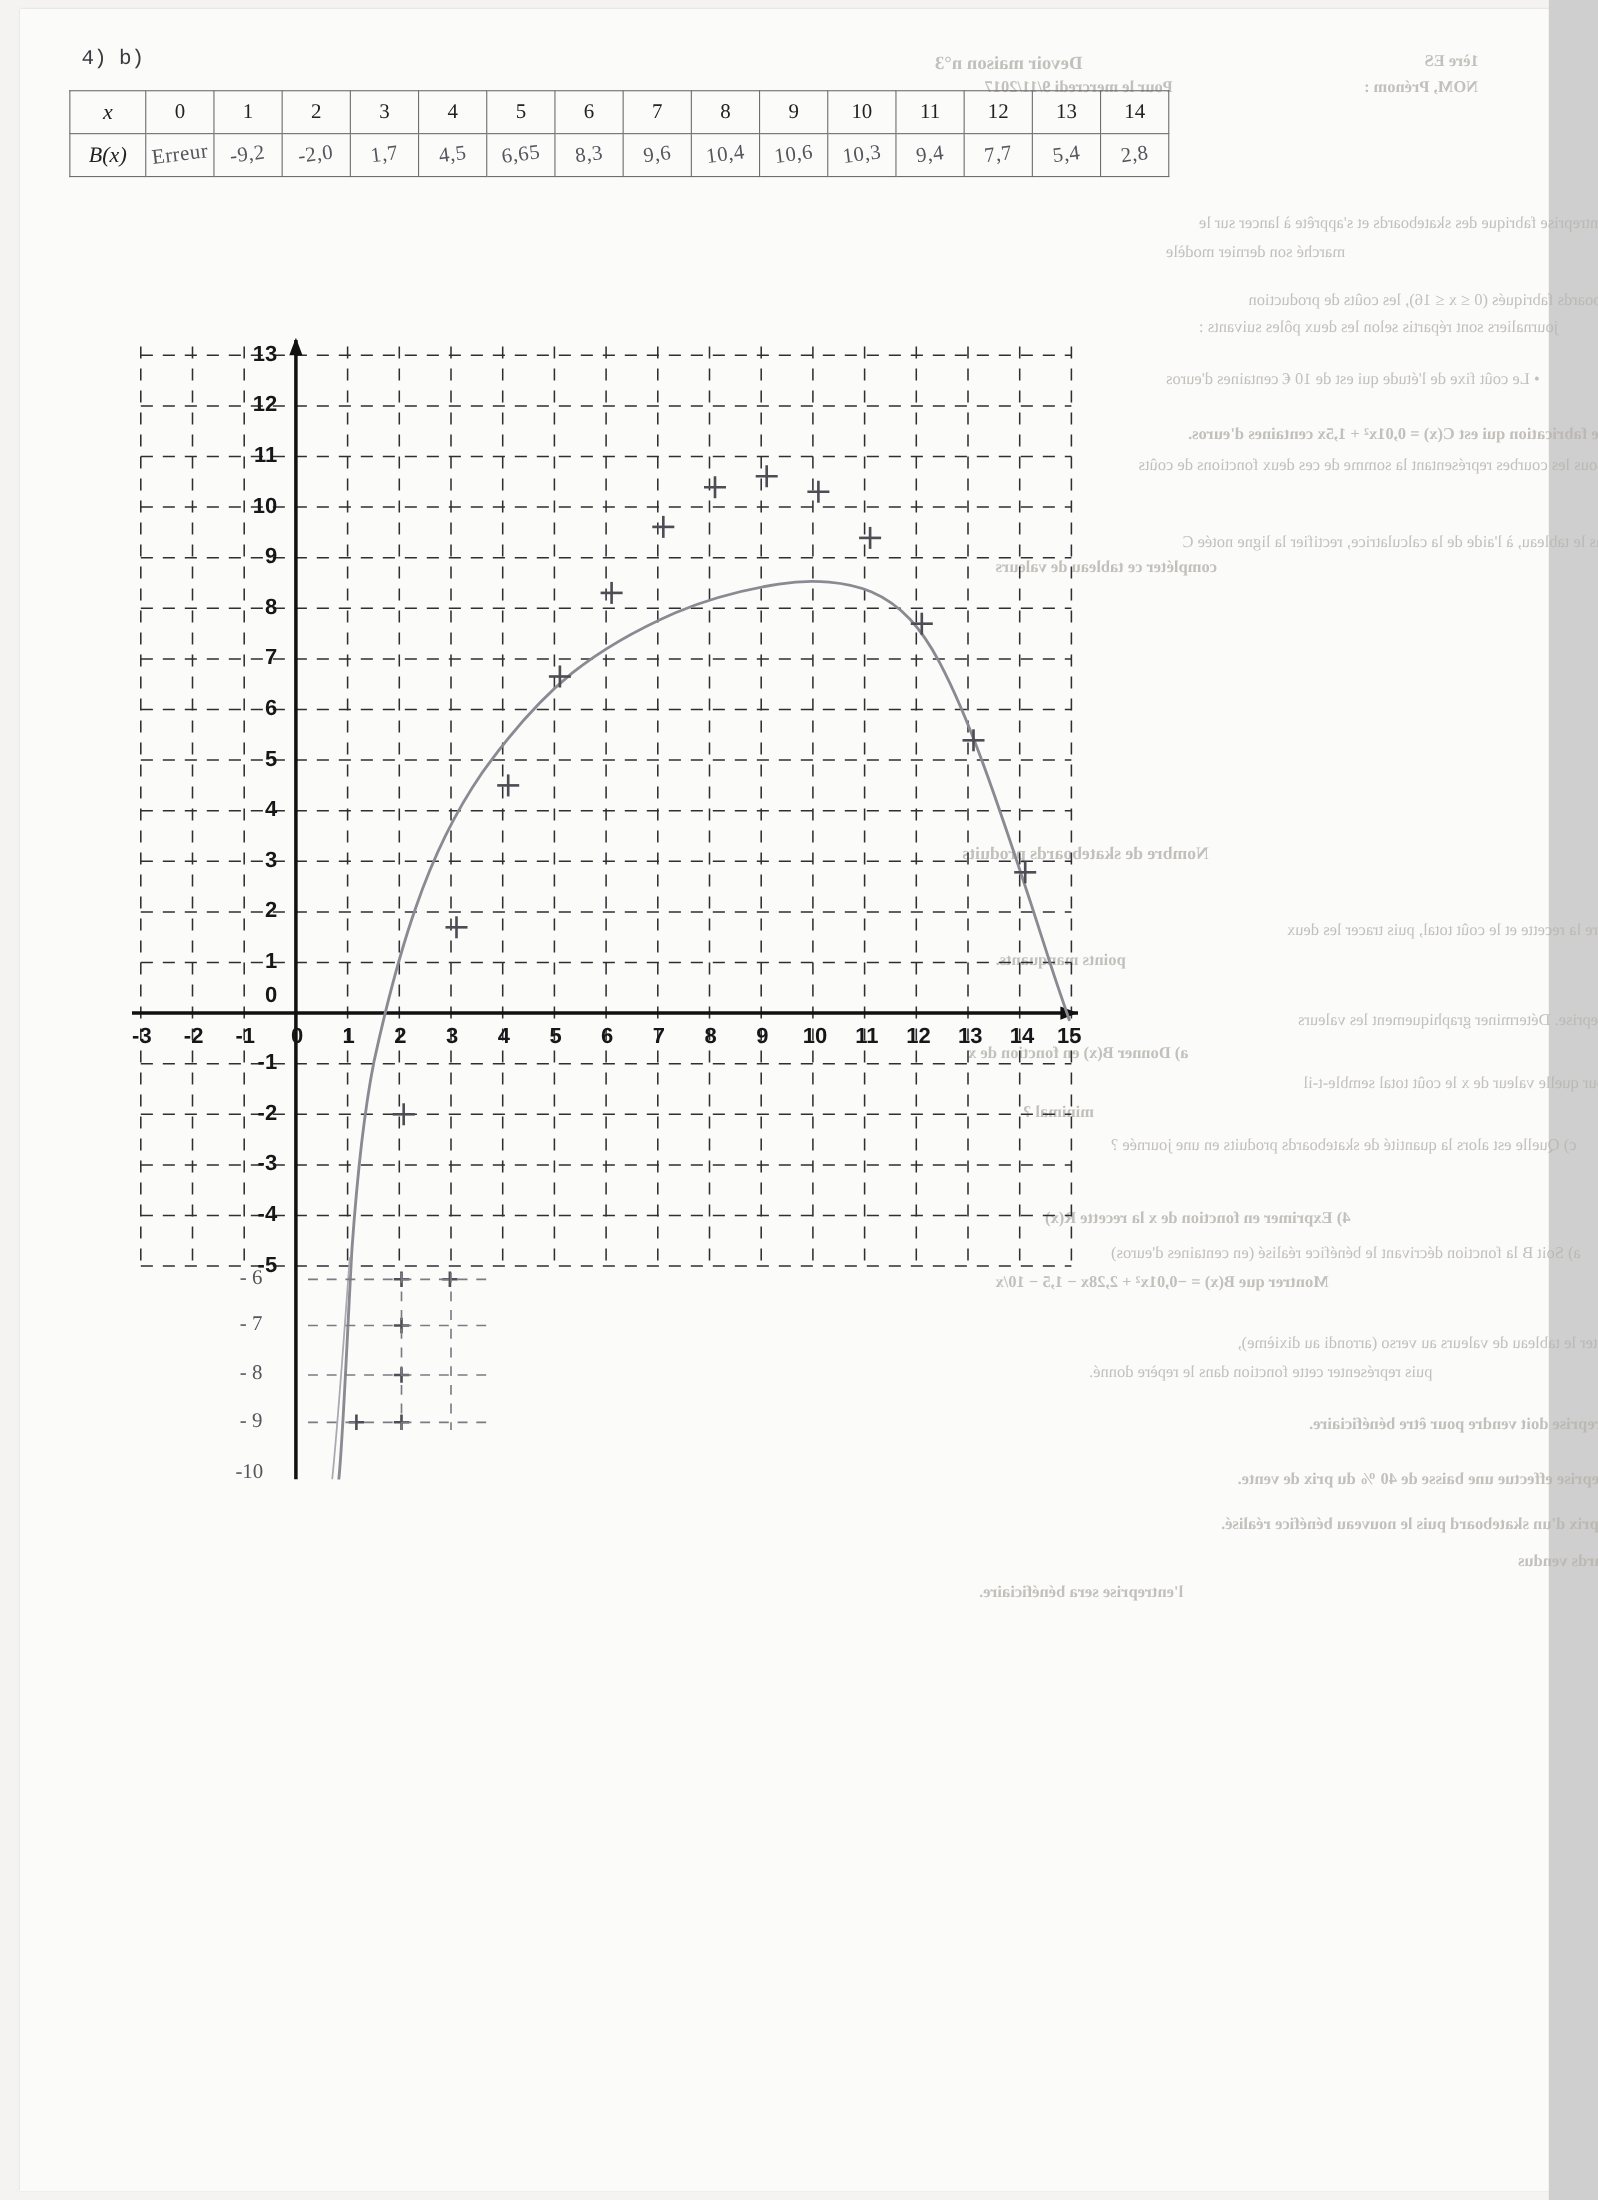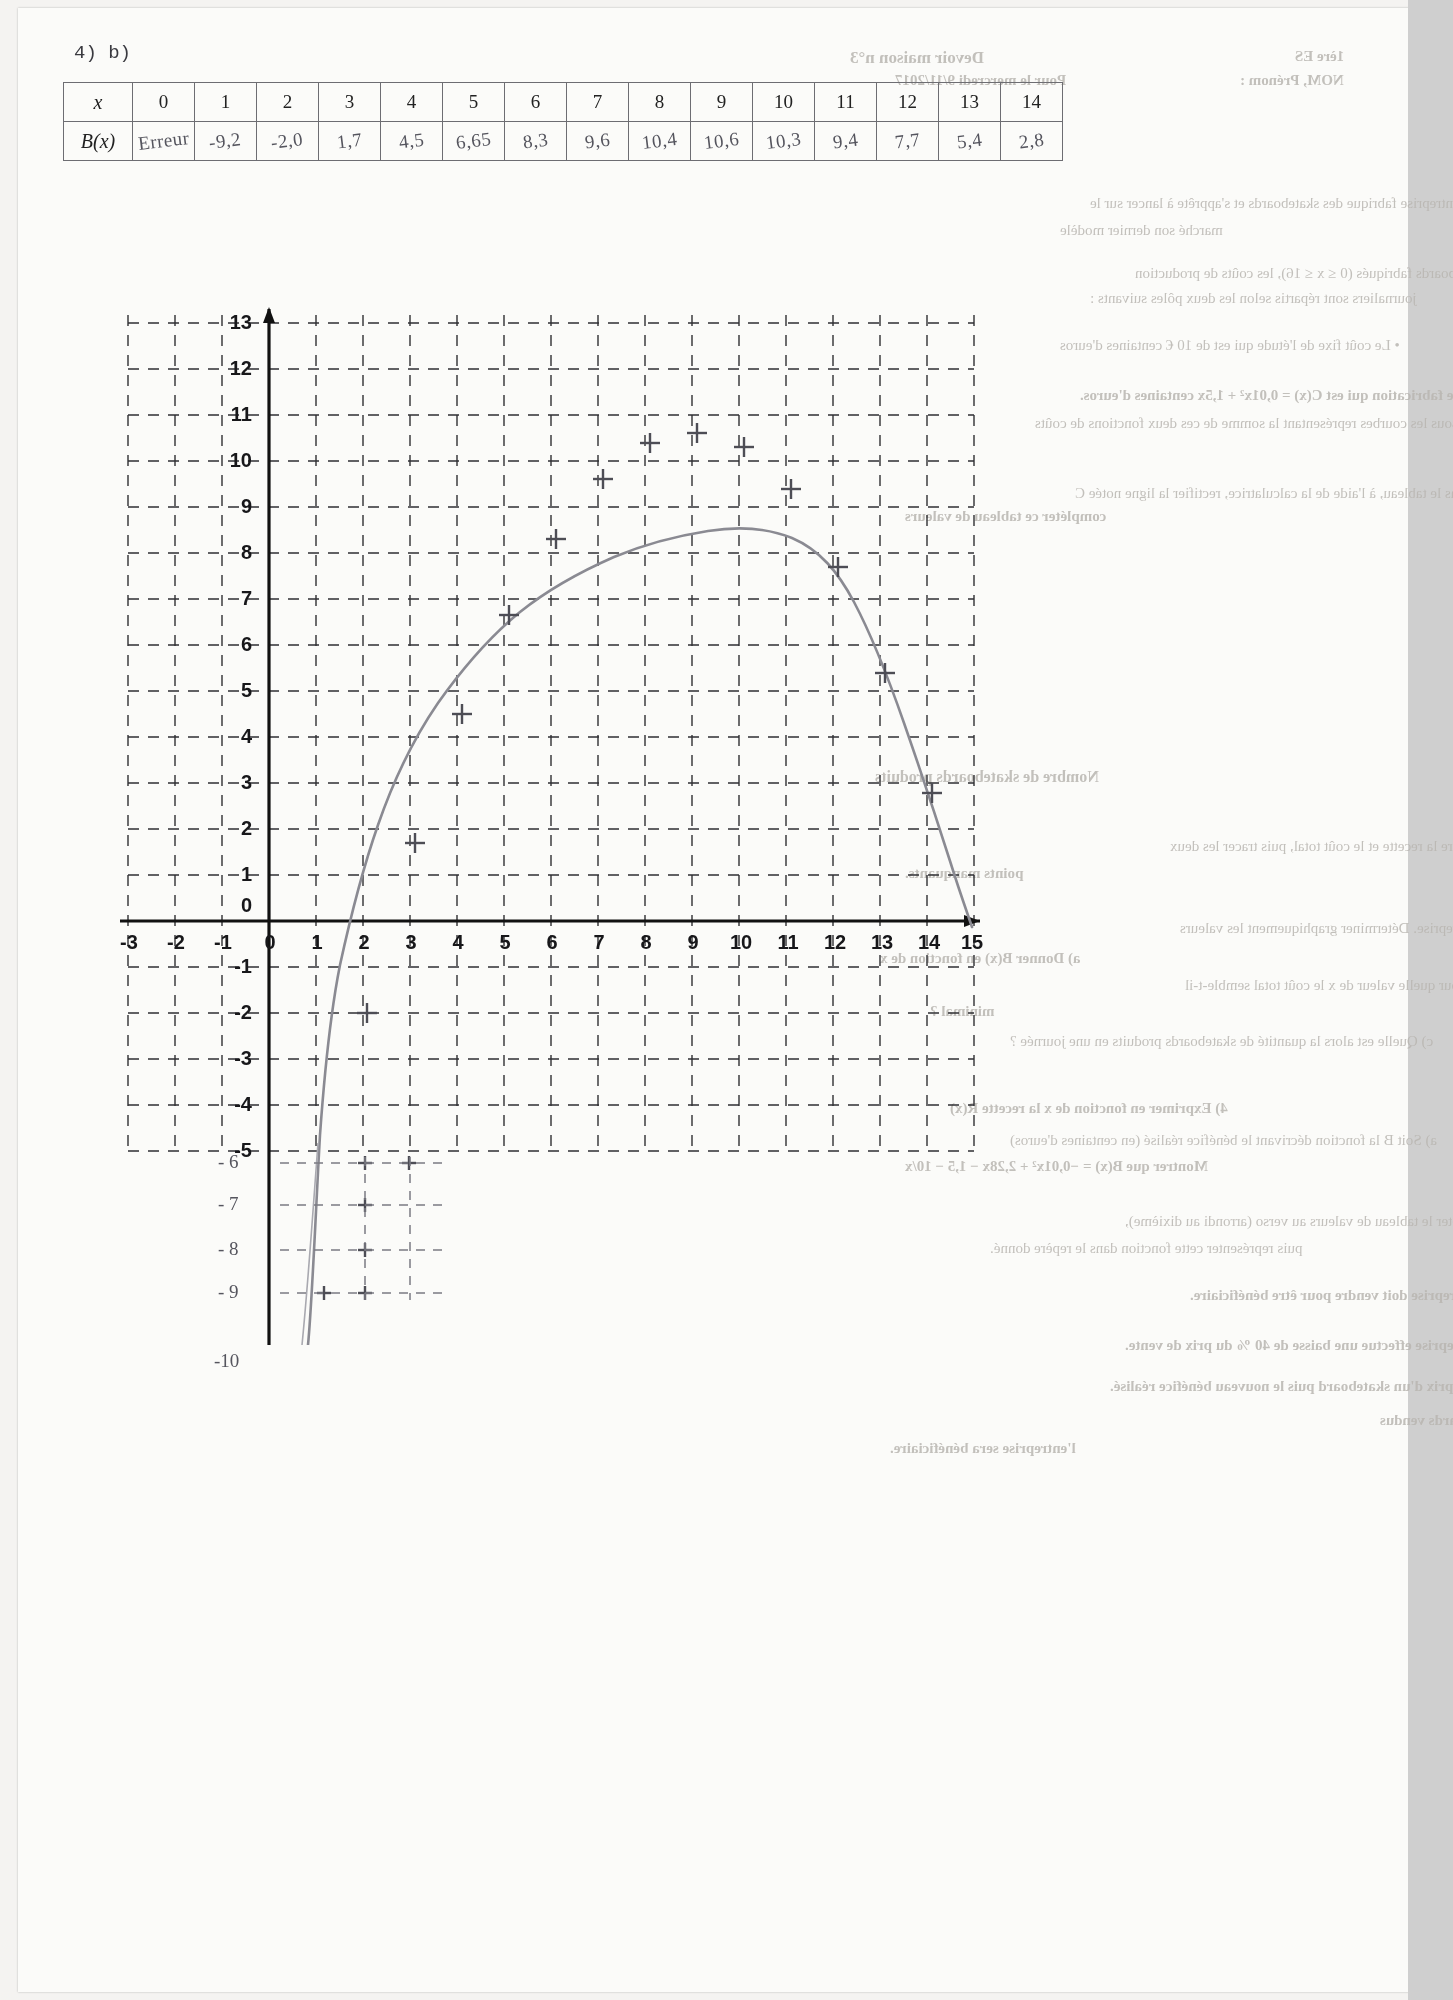--- a/index.html
+++ b/index.html
@@ -312,21 +312,21 @@
     <div class="axlabel ylabel" style="left:88px;top:650px;width:44px;">-1</div>
     <div class="axlabel ylabel" style="left:88px;top:696px;width:44px;">-2</div>
     <div class="axlabel ylabel" style="left:88px;top:742px;width:44px;">-3</div>
     <div class="axlabel ylabel" style="left:88px;top:788px;width:44px;">-4</div>
     <div class="axlabel ylabel" style="left:88px;top:834px;width:44px;">-5</div>
 
     <div class="handnum" style="left:98px;top:846px;">- 6</div>
     <div class="handnum" style="left:98px;top:888px;">- 7</div>
     <div class="handnum" style="left:98px;top:933px;">- 8</div>
     <div class="handnum" style="left:98px;top:976px;">- 9</div>
-    <div class="handnum" style="left:94px;top:1045px;">-10</div>
+    <div class="handnum" style="left:94px;top:1023px;">-10</div>
 
     <div class="axlabel" style="left:-3px;top:626px;width:24px;text-align:center;">-3</div>
     <div class="axlabel" style="left:44px;top:626px;width:24px;text-align:center;">-2</div>
     <div class="axlabel" style="left:91px;top:626px;width:24px;text-align:center;">-1</div>
     <div class="axlabel" style="left:138px;top:626px;width:24px;text-align:center;">0</div>
     <div class="axlabel" style="left:185px;top:626px;width:24px;text-align:center;">1</div>
     <div class="axlabel" style="left:232px;top:626px;width:24px;text-align:center;">2</div>
     <div class="axlabel" style="left:279px;top:626px;width:24px;text-align:center;">3</div>
     <div class="axlabel" style="left:326px;top:626px;width:24px;text-align:center;">4</div>
     <div class="axlabel" style="left:373px;top:626px;width:24px;text-align:center;">5</div>

